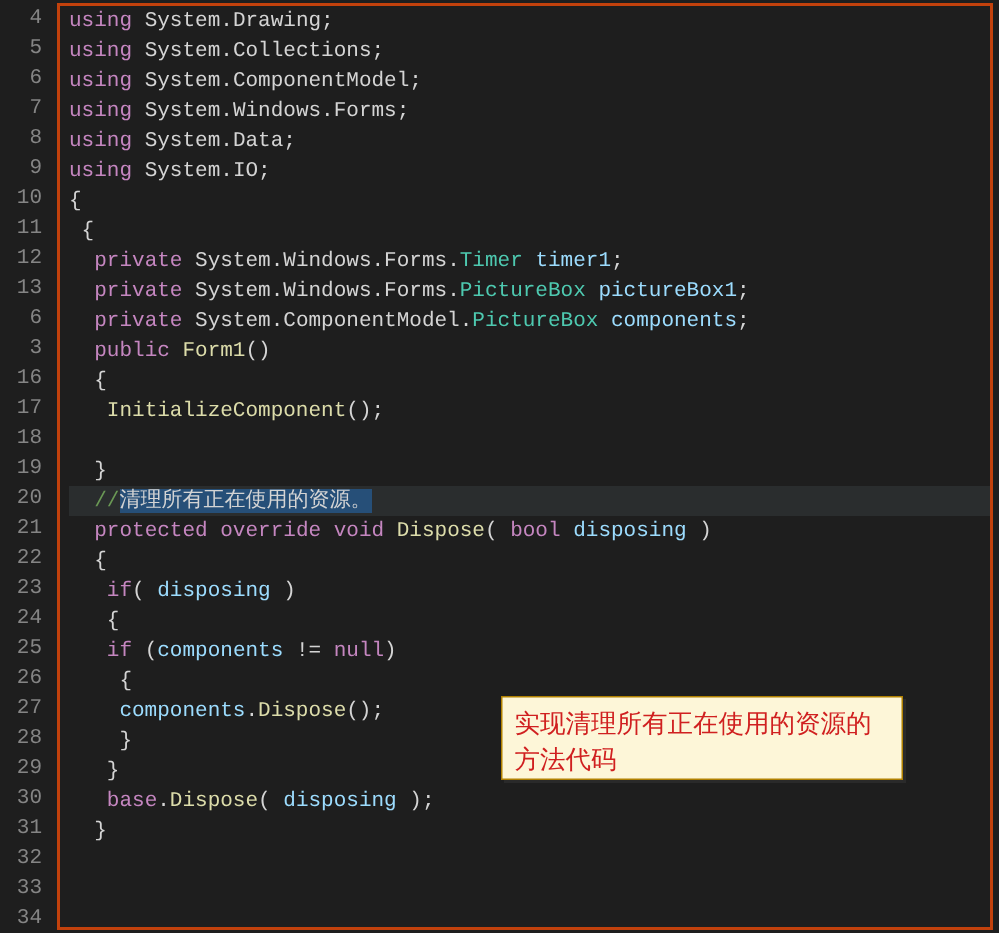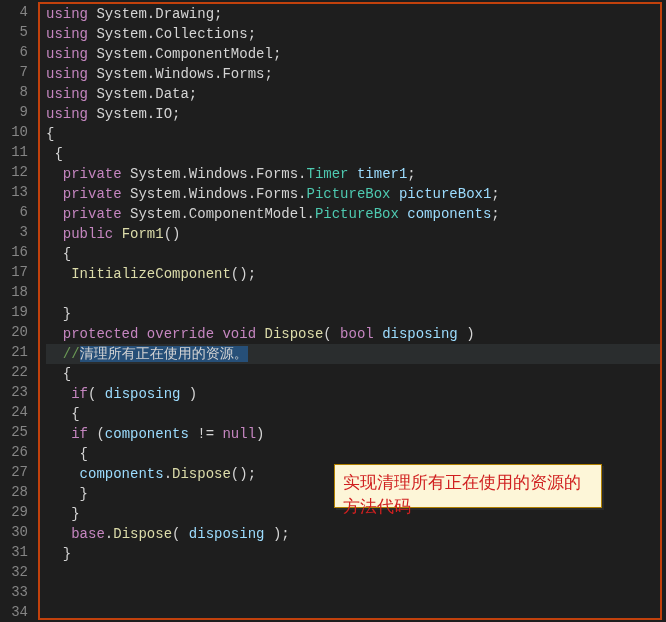--- a/index.html
+++ b/index.html
@@ -63,21 +63,21 @@
     padding: 0;
   }
   .line23 {
     background: #2a2d2e;
   }
   .callout {
     position: absolute;
     left: 334px;
     top: 464px;
     width: 268px;
-    height: 44px;
+    height: 56px;
     background: #fdf6d8;
     border: 1px solid #b08000;
     box-shadow: 2px 2px 0 #2a2a2a;
     color: #d02020;
     font-family: "SimSun", "Songti SC", serif;
     font-size: 17px;
     line-height: 24px;
     padding: 6px 8px;
     box-sizing: border-box;
   }
@@ -151,23 +151,23 @@
 
     <div class="line">  {</div>
 
 
     <div class="line">   <span class="fn">InitializeComponent</span>();</div>
 
     <div class="line"></div>
 
     <div class="line">  }</div>
 
+    <div class="line line23">  <span class="cm">//</span><span class="selected">清理所有正在使用的资源。</span></div>
+
     <div class="line">  <span class="kw">protected</span> <span class="kw">override</span> <span class="kw">void</span> <span class="fn">Dispose</span>( <span class="kw">bool</span> <span class="var">disposing</span> )</div>
-
-    <div class="line line23">  <span class="cm">//</span><span class="selected">清理所有正在使用的资源。</span></div>
 
     <div class="line">  {</div>
 
     <div class="line">   <span class="kw">if</span>( <span class="var">disposing</span> )</div>
 
     <div class="line">   {</div>
 
     <div class="line">   <span class="kw">if</span> (<span class="var">components</span> != <span class="kw">null</span>)</div>
 
     <div class="line">    {</div>

